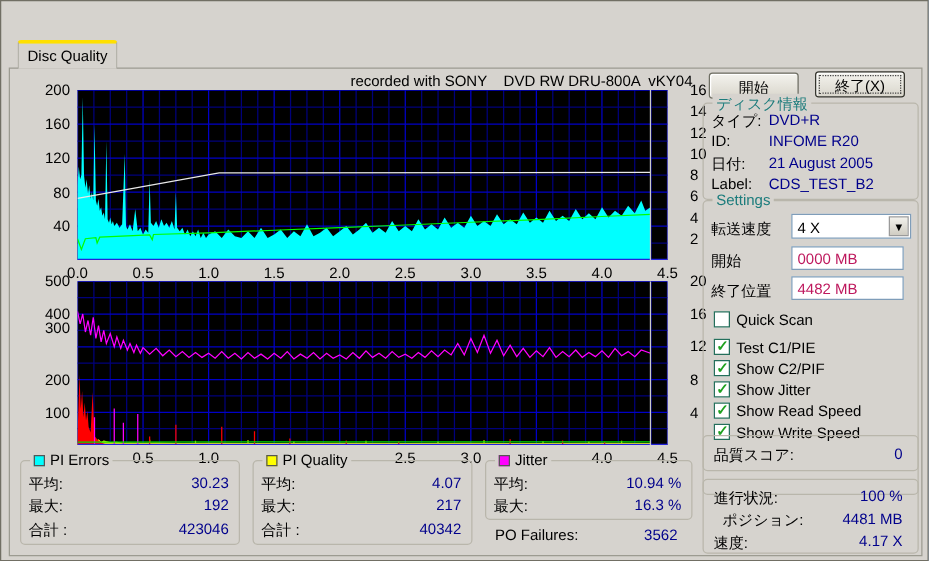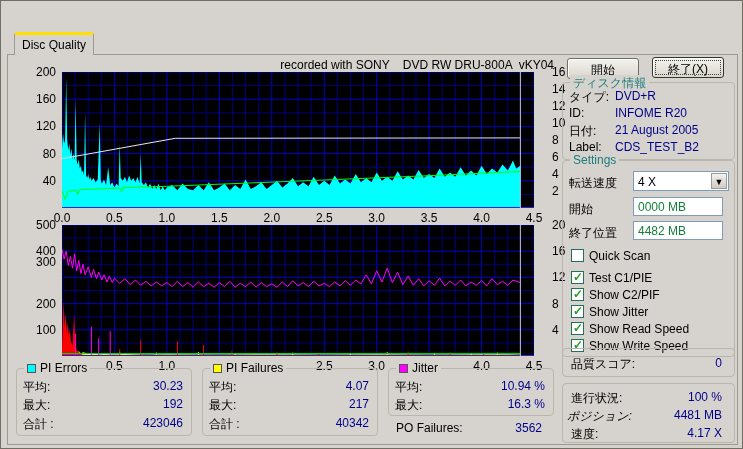--- a/index.html
+++ b/index.html
@@ -43,21 +43,21 @@
   .swatch{display:inline-block;width:9px;height:9px;border:1px solid #555;vertical-align:-1px;margin-right:4px;}
   .srow{position:absolute;left:6px;right:8px;font-size:12px;color:#000;}
   .srow .val{position:absolute;right:0;color:#00008B;}
   .kv-label{position:absolute;font-size:12px;color:#000;}
   .kv-val{position:absolute;font-size:12px;color:#00008B;}
   
   .btn{position:absolute;height:21px;font-size:12px;text-align:center;padding-top:3px;
     background:linear-gradient(180deg,#F4F3EE,#D9D6CC);border:1px solid #6F6F64;border-radius:3px;
     box-shadow:inset 1px 1px 0 #fff;}
   .btn.default{border:1px solid #35352E;outline:1px dotted #444;outline-offset:-4px;}
-  .field{position:absolute;height:19px;background:#fff;border:1px solid #7F9DB9;font-size:12px;padding:2px 0 0 4px;color:#15803d;}
+  .field{position:absolute;height:19px;background:#fff;border:1px solid #7F9DB9;font-size:12px;padding:2px 0 0 4px;color:#be185d;}
   .select{position:absolute;height:20px;background:#fff;border:1px solid #7F9DB9;font-size:12px;padding:3px 0 0 4px;color:#000;}
   .select .arrow{position:absolute;right:1px;top:1px;bottom:1px;width:16px;background:linear-gradient(180deg,#f2f1ec,#cfccc2);
     border:1px solid #9a9a9a;text-align:center;font-size:9px;padding-top:3px;color:#000;}
   .cbrow{position:absolute;left:8px;font-size:12px;color:#000;}
   .cb{display:inline-block;width:13px;height:13px;background:#fff;border:1px solid #256F5B;vertical-align:-2px;margin-right:5px;position:relative;}
   .cb.checked:after{content:"\2713";position:absolute;left:1px;top:-2px;color:#1FA11F;font-weight:bold;font-size:12px;}
 </style>
 </head>
 <body>
 
@@ -264,21 +264,21 @@
         </div>
     </div>
 
     <div class="gbox" style="left:8px;top:313px;width:176px;height:68px;padding-left:44px;">
       <span class="cap stat"><span class="swatch" style="background:#00FFFF"></span><span>PI Errors</span></span>
       <div class="srow" style="top:10px;"><span>平均:</span><span class="val">30.23</span></div>
       <div class="srow" style="top:28px;"><span>最大:</span><span class="val">192</span></div>
       <div class="srow" style="top:47px;"><span>合計 :</span><span class="val">423046</span></div>
     </div>
     <div class="gbox" style="left:194px;top:313px;width:176px;height:68px;">
-      <span class="cap stat"><span class="swatch" style="background:#FFFF00"></span><span>PI Failures</span></span>
+      <span class="cap stat"><span class="swatch" style="background:#FFFF00"></span><span>PI Quality</span></span>
       <div class="srow" style="top:10px;"><span>平均:</span><span class="val">4.07</span></div>
       <div class="srow" style="top:28px;"><span>最大:</span><span class="val">217</span></div>
       <div class="srow" style="top:47px;"><span>合計 :</span><span class="val">40342</span></div>
     </div>
     <div class="gbox" style="left:380px;top:313px;width:166px;height:48px;">
       <span class="cap stat"><span class="swatch" style="background:#FF00FF"></span><span>Jitter</span></span>
       <div class="srow" style="top:10px;"><span>平均:</span><span class="val">10.94 %</span></div>
       <div class="srow" style="top:28px;"><span>最大:</span><span class="val">16.3 %</span></div>
     </div>
     <div class="srow" style="left:388px;top:366px;width:158px;">
@@ -293,21 +293,21 @@
       <span class="kv-label" style="left:6px;top:6px;">タイプ:</span>
       <span class="kv-val" style="left:52px;top:6px;">DVD+R</span>
       <span class="kv-label" style="left:6px;top:23px;">ID:</span>
       <span class="kv-val" style="left:52px;top:23px;">INFOME R20</span>
       <span class="kv-label" style="left:6px;top:40px;">日付:</span>
       <span class="kv-val" style="left:52px;top:40px;">21 August 2005</span>
       <span class="kv-label" style="left:6px;top:57px;">Label:</span>
       <span class="kv-val" style="left:52px;top:57px;">CDS_TEST_B2</span>
     </div>
 
-    <div class="gbox" style="left:554px;top:105px;width:173px;height:197px;">
+    <div class="gbox" style="left:554px;top:105px;width:173px;height:236px;">
       <span class="cap">Settings</span>
       <span class="kv-label" style="left:6px;top:14px;">転送速度</span>
       <div class="select" style="left:70px;top:10px;width:96px;">
         <span>4 X</span>
         <span class="arrow">▼</span>
       </div>
       <span class="kv-label" style="left:6px;top:40px;">開始</span>
       <div class="field" style="left:70px;top:36px;width:90px;">0000 MB</div>
       <span class="kv-label" style="left:6px;top:64px;">終了位置</span>
       <div class="field" style="left:70px;top:60px;width:90px;">4482 MB</div>
@@ -320,19 +320,19 @@
     </div>
 
     <div class="gbox" style="left:554px;top:293px;width:173px;height:29px;">
       <span class="kv-label" style="left:8px;top:7px;">品質スコア:</span>
       <span class="kv-val" style="right:12px;top:7px;">0</span>
     </div>
 
     <div class="gbox" style="left:554px;top:328px;width:173px;height:60px;">
       <span class="kv-label" style="left:8px;top:6px;">進行状況:</span>
       <span class="kv-val" style="right:12px;top:6px;">100 %</span>
-      <span class="kv-label" style="left:4px;top:24px;font-style:italic;">ポジション:</span>
+      <span class="kv-label" style="left:15px;top:24px;">ポジション:</span>
       <span class="kv-val" style="right:12px;top:24px;">4481 MB</span>
       <span class="kv-label" style="left:8px;top:42px;">速度:</span>
       <span class="kv-val" style="right:12px;top:42px;">4.17 X</span>
     </div>
   </div>
 </div>
 
 </body></html>

